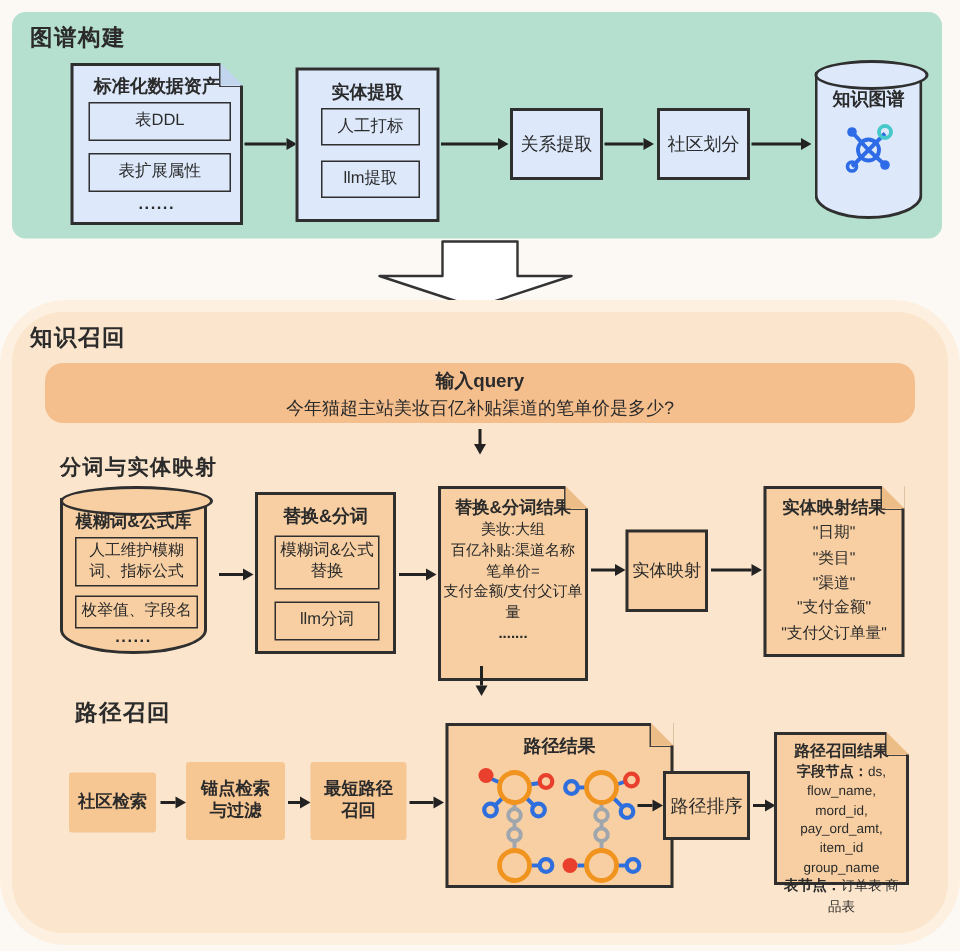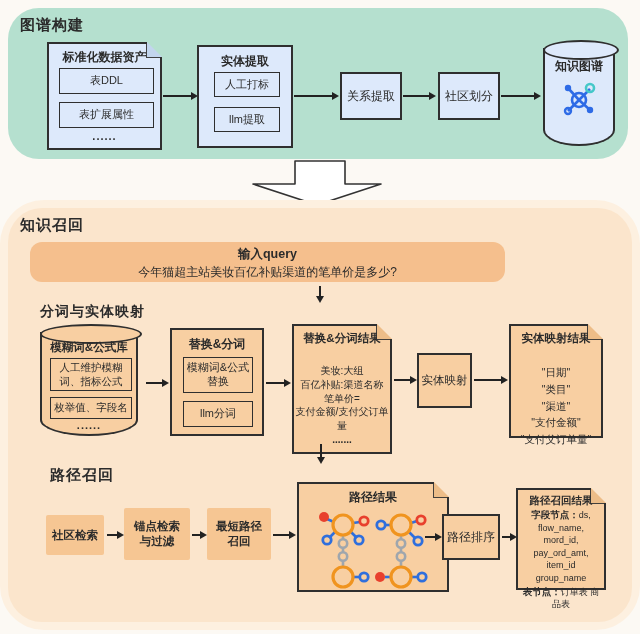--- a/index.html
+++ b/index.html
@@ -2,21 +2,21 @@
 <html><head>
 <meta charset="utf-8">
 <style>
   * { box-sizing: border-box; margin: 0; padding: 0; }
   html,body { width: 640px; }
   body { font-family: "Liberation Sans", "DejaVu Sans", sans-serif; color:#2b2b2b; background:#fff; }
   #app { position: relative; width: 640px; height: 634px; background:#fcf9f4; overflow: hidden; }
 
   
   .panel-green { position:absolute; left:8px; top:8px; width:620px; height:151px;
-                 background:#b5e0cf; border-radius:31px; }
+                 background:#b5e0cf; border-radius:9px; }
   .panel-orange-rim { position:absolute; left:0px; top:200px; width:640px; height:430px;
                  background:#fdf0e0; border-radius:44px; }
   .panel-orange { position:absolute; left:8px; top:8px; width:624px; height:414px;
                  background:#fbe5cc; border-radius:34px; }
   .sec-title { position:absolute; font-size:15px; font-weight:bold; letter-spacing:1px; }
   .sub-title { position:absolute; font-size:14px; font-weight:bold; letter-spacing:1px; }
 
   
   .box { position:absolute; border:2px solid #2f2f2f; text-align:center; }
   .blue  { background:#dde9fb; }
@@ -49,25 +49,25 @@
   .cyl-title { position:relative; font-size:12px; font-weight:bold; margin-top:10px; }
 
   
   .arr-h { position:absolute; height:0; border-top:2px solid #222; }
   .arr-h::after { content:""; position:absolute; right:-7px; top:-5px; width:0; height:0;
       border-left:7px solid #222; border-top:4px solid transparent; border-bottom:4px solid transparent; }
   .arr-v { position:absolute; width:0; border-left:2px solid #222; }
   .arr-v::after { content:""; position:absolute; bottom:-7px; left:-5px; width:0; height:0;
       border-top:7px solid #222; border-left:4px solid transparent; border-right:4px solid transparent; }
 
-  .doc-lines { font-size:10px; line-height:1.38; margin-top:18px; }
+  .doc-lines { font-size:10px; line-height:1.38; margin-top:1px; }
   .doc-lines.sp { line-height:1.6; font-size:10.5px; }
   .recall-body { font-size:9px; line-height:1.4; padding:0 3px; }
   .recall-body b { font-size:9.5px; }
-  .q-bar { position:absolute; left:30px; top:242px; width:475px; height:40px; background:#f5bf8d;
+  .q-bar { position:absolute; left:30px; top:242px; width:580px; height:40px; background:#f5bf8d;
            border-radius:12px; text-align:center; }
   .q-label { font-size:12.5px; font-weight:bold; margin-top:4px; }
   .q-text { font-size:12px; margin-top:1px; }
   svg { display:block; }
 </style>
 </head>
 <body>
 
 <div id="app">
 

